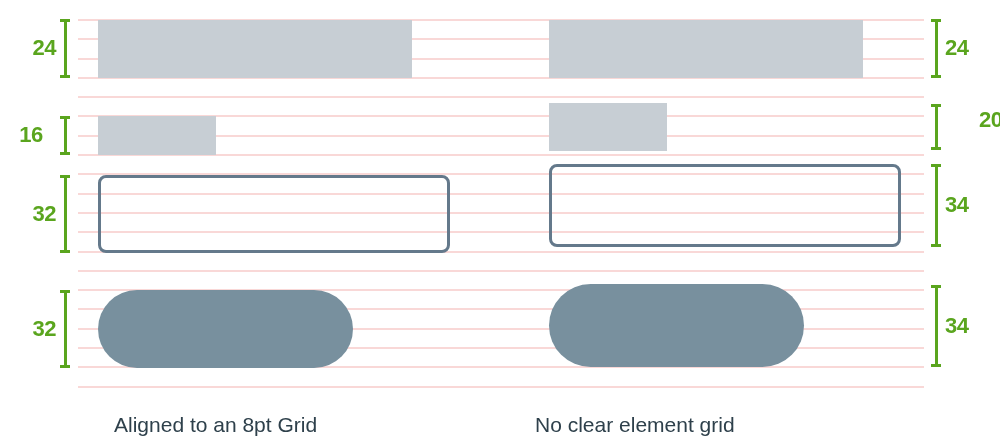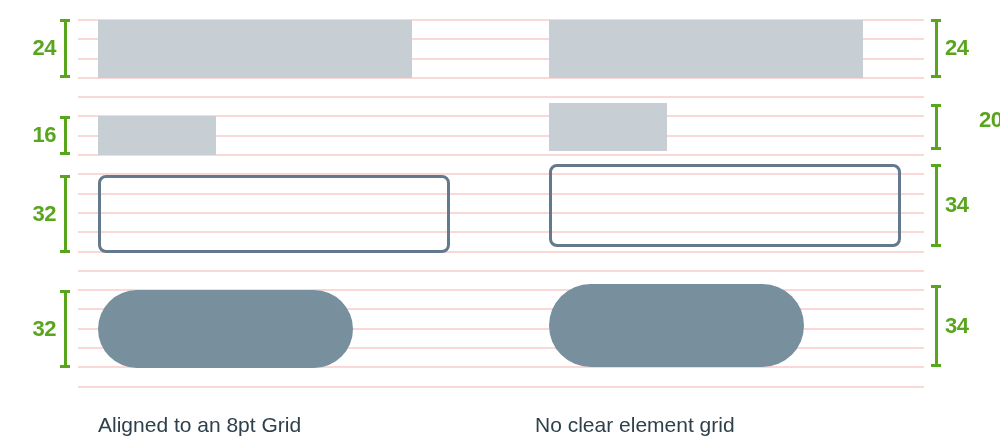--- a/index.html
+++ b/index.html
@@ -70,36 +70,36 @@
 
   <div class="shape fillbar" style="left:549px;top:20px;width:314px;height:58px;"></div>
   <div class="shape fillbar" style="left:549px;top:103px;width:118px;height:48px;"></div>
   <div class="shape outlinerect" style="left:549px;top:164px;width:352px;height:83px;"></div>
   <div class="shape pill" style="left:549px;top:284px;width:255px;height:83px;border-radius:41.5px;"></div>
 
   <div class="bracket" style="left:60px;top:19px;height:59px;"></div>
   <div class="mlabel left" style="top:34px;">24</div>
 
   <div class="bracket" style="left:60px;top:116px;height:39px;"></div>
-  <div class="mlabel left" style="top:121px;">16</div>
+  <div class="mlabel left" style="top:121px;text-align:center;">16</div>
 
   <div class="bracket" style="left:60px;top:175px;height:78px;"></div>
   <div class="mlabel left" style="top:200px;">32</div>
 
   <div class="bracket" style="left:60px;top:290px;height:78px;"></div>
   <div class="mlabel left" style="top:315px;">32</div>
 
   <div class="bracket" style="left:931px;top:19px;height:59px;"></div>
   <div class="mlabel right" style="top:34px;">24</div>
 
   <div class="bracket" style="left:931px;top:104px;height:46px;"></div>
   <div class="mlabel right" style="top:106px;margin-left:34px;">20</div>
 
   <div class="bracket" style="left:931px;top:164px;height:83px;"></div>
   <div class="mlabel right" style="top:191px;">34</div>
 
   <div class="bracket" style="left:931px;top:285px;height:82px;"></div>
   <div class="mlabel right" style="top:312px;">34</div>
 
-  <div class="caption" style="left:98px;text-align:right;">Aligned to an 8pt Grid</div>
+  <div class="caption" style="left:114px;text-align:right;">Aligned to an 8pt Grid</div>
   <div class="caption" style="left:535px;">No clear element grid</div>
 
 </div>
 
 </body></html>

